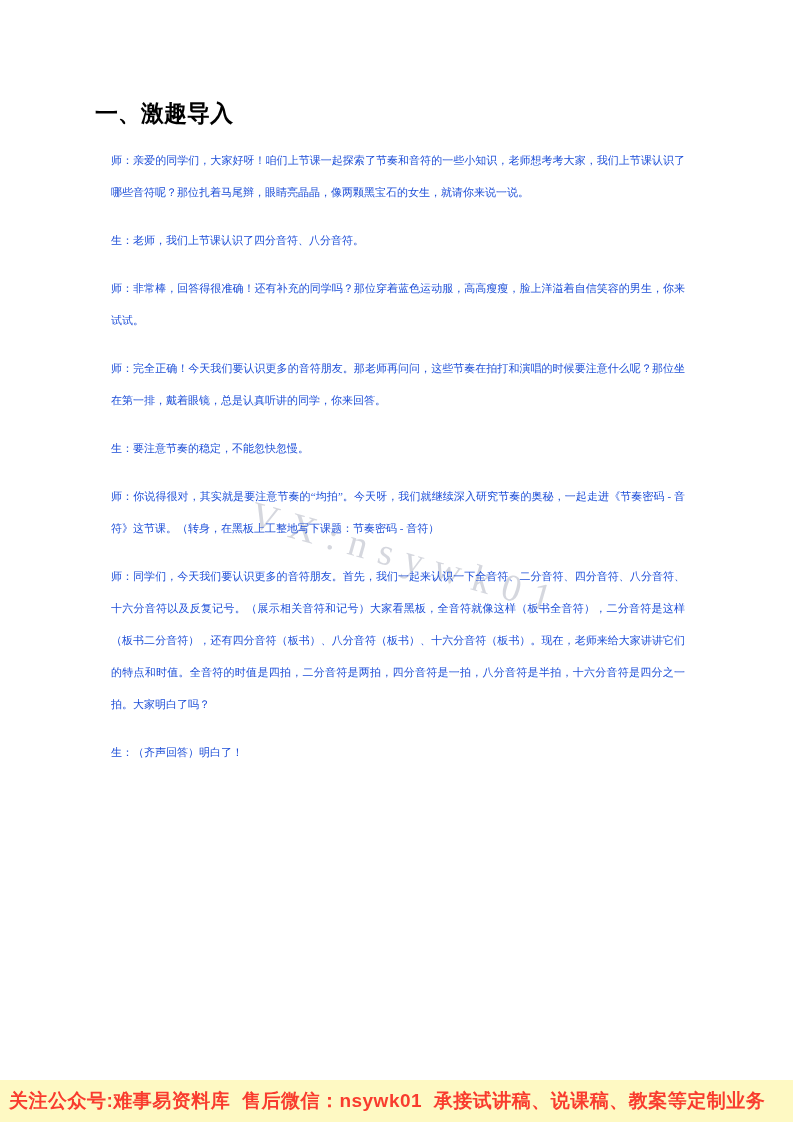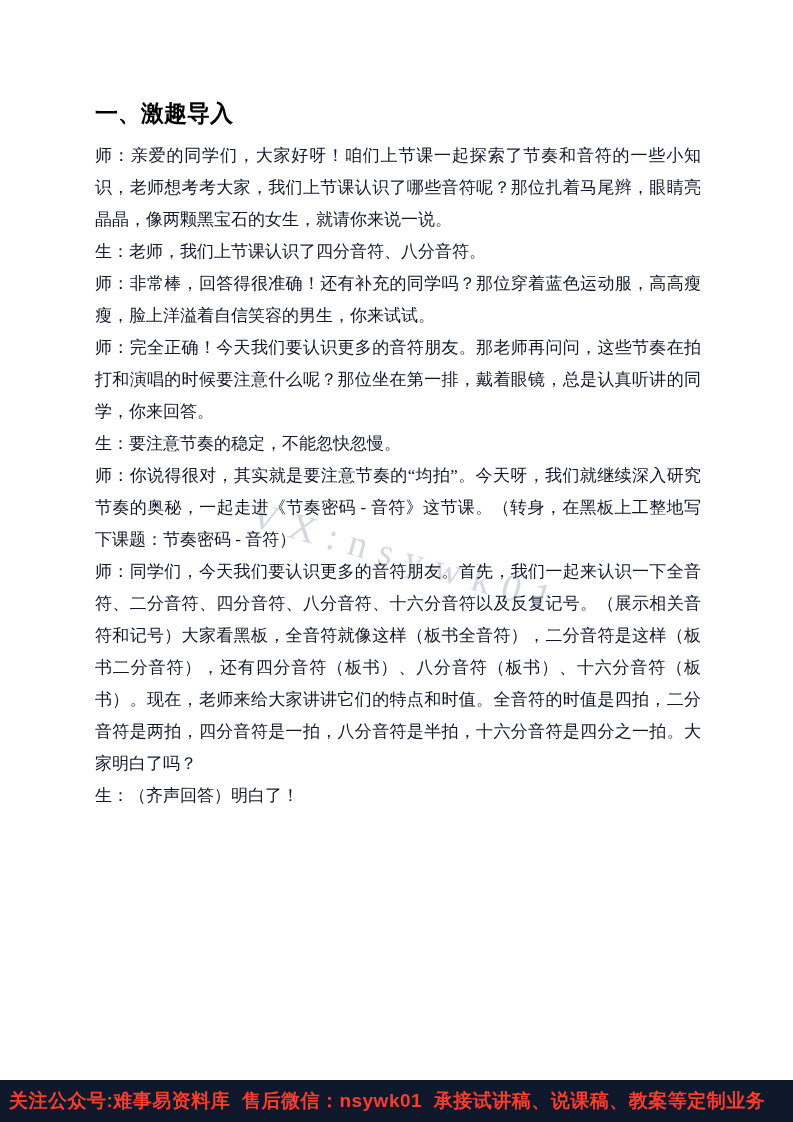--- a/index.html
+++ b/index.html
@@ -32,25 +32,25 @@
   .section-heading {
     font-family: "Liberation Sans", "DejaVu Sans", sans-serif;
     font-size: 23px;
     font-weight: bold;
     color: #000;
     margin: 16px 0 12px 0;
     line-height: 30px;
   }
   .section-heading:first-of-type { margin-top: 0; }
   .para {
-    font-size: 17px;
+    font-size: 11px;
     line-height: 32px;
     text-align: justify;
-    margin: 0;
-    color: #0f172a;
+    margin: 16px;
+    color: #1d4ed8;
   }
   .watermark {
     position: absolute;
     left: 258px; top: 492px;
     z-index: 0;
     transform: rotate(16deg);
     transform-origin: left top;
     font-family: "Liberation Serif", "DejaVu Serif", serif;
     font-size: 38px;
     letter-spacing: 12px;
@@ -59,21 +59,21 @@
     pointer-events: none;
     user-select: none;
   }
   .footer {
     position: absolute;
     left: 0; right: 0; bottom: 0;
     height: 42px;
     display: flex;
     align-items: center;
     padding: 0 9px;
-    background: #0f172a;
+    background: #fef9c3;
     z-index: 2;
   }
   .footer-text {
     font-family: "Liberation Sans", "DejaVu Sans", sans-serif;
     font-size: 19px;
     font-weight: bold;
     color: #f93c2e;
     white-space: pre;
     letter-spacing: 0.5px;
   }

